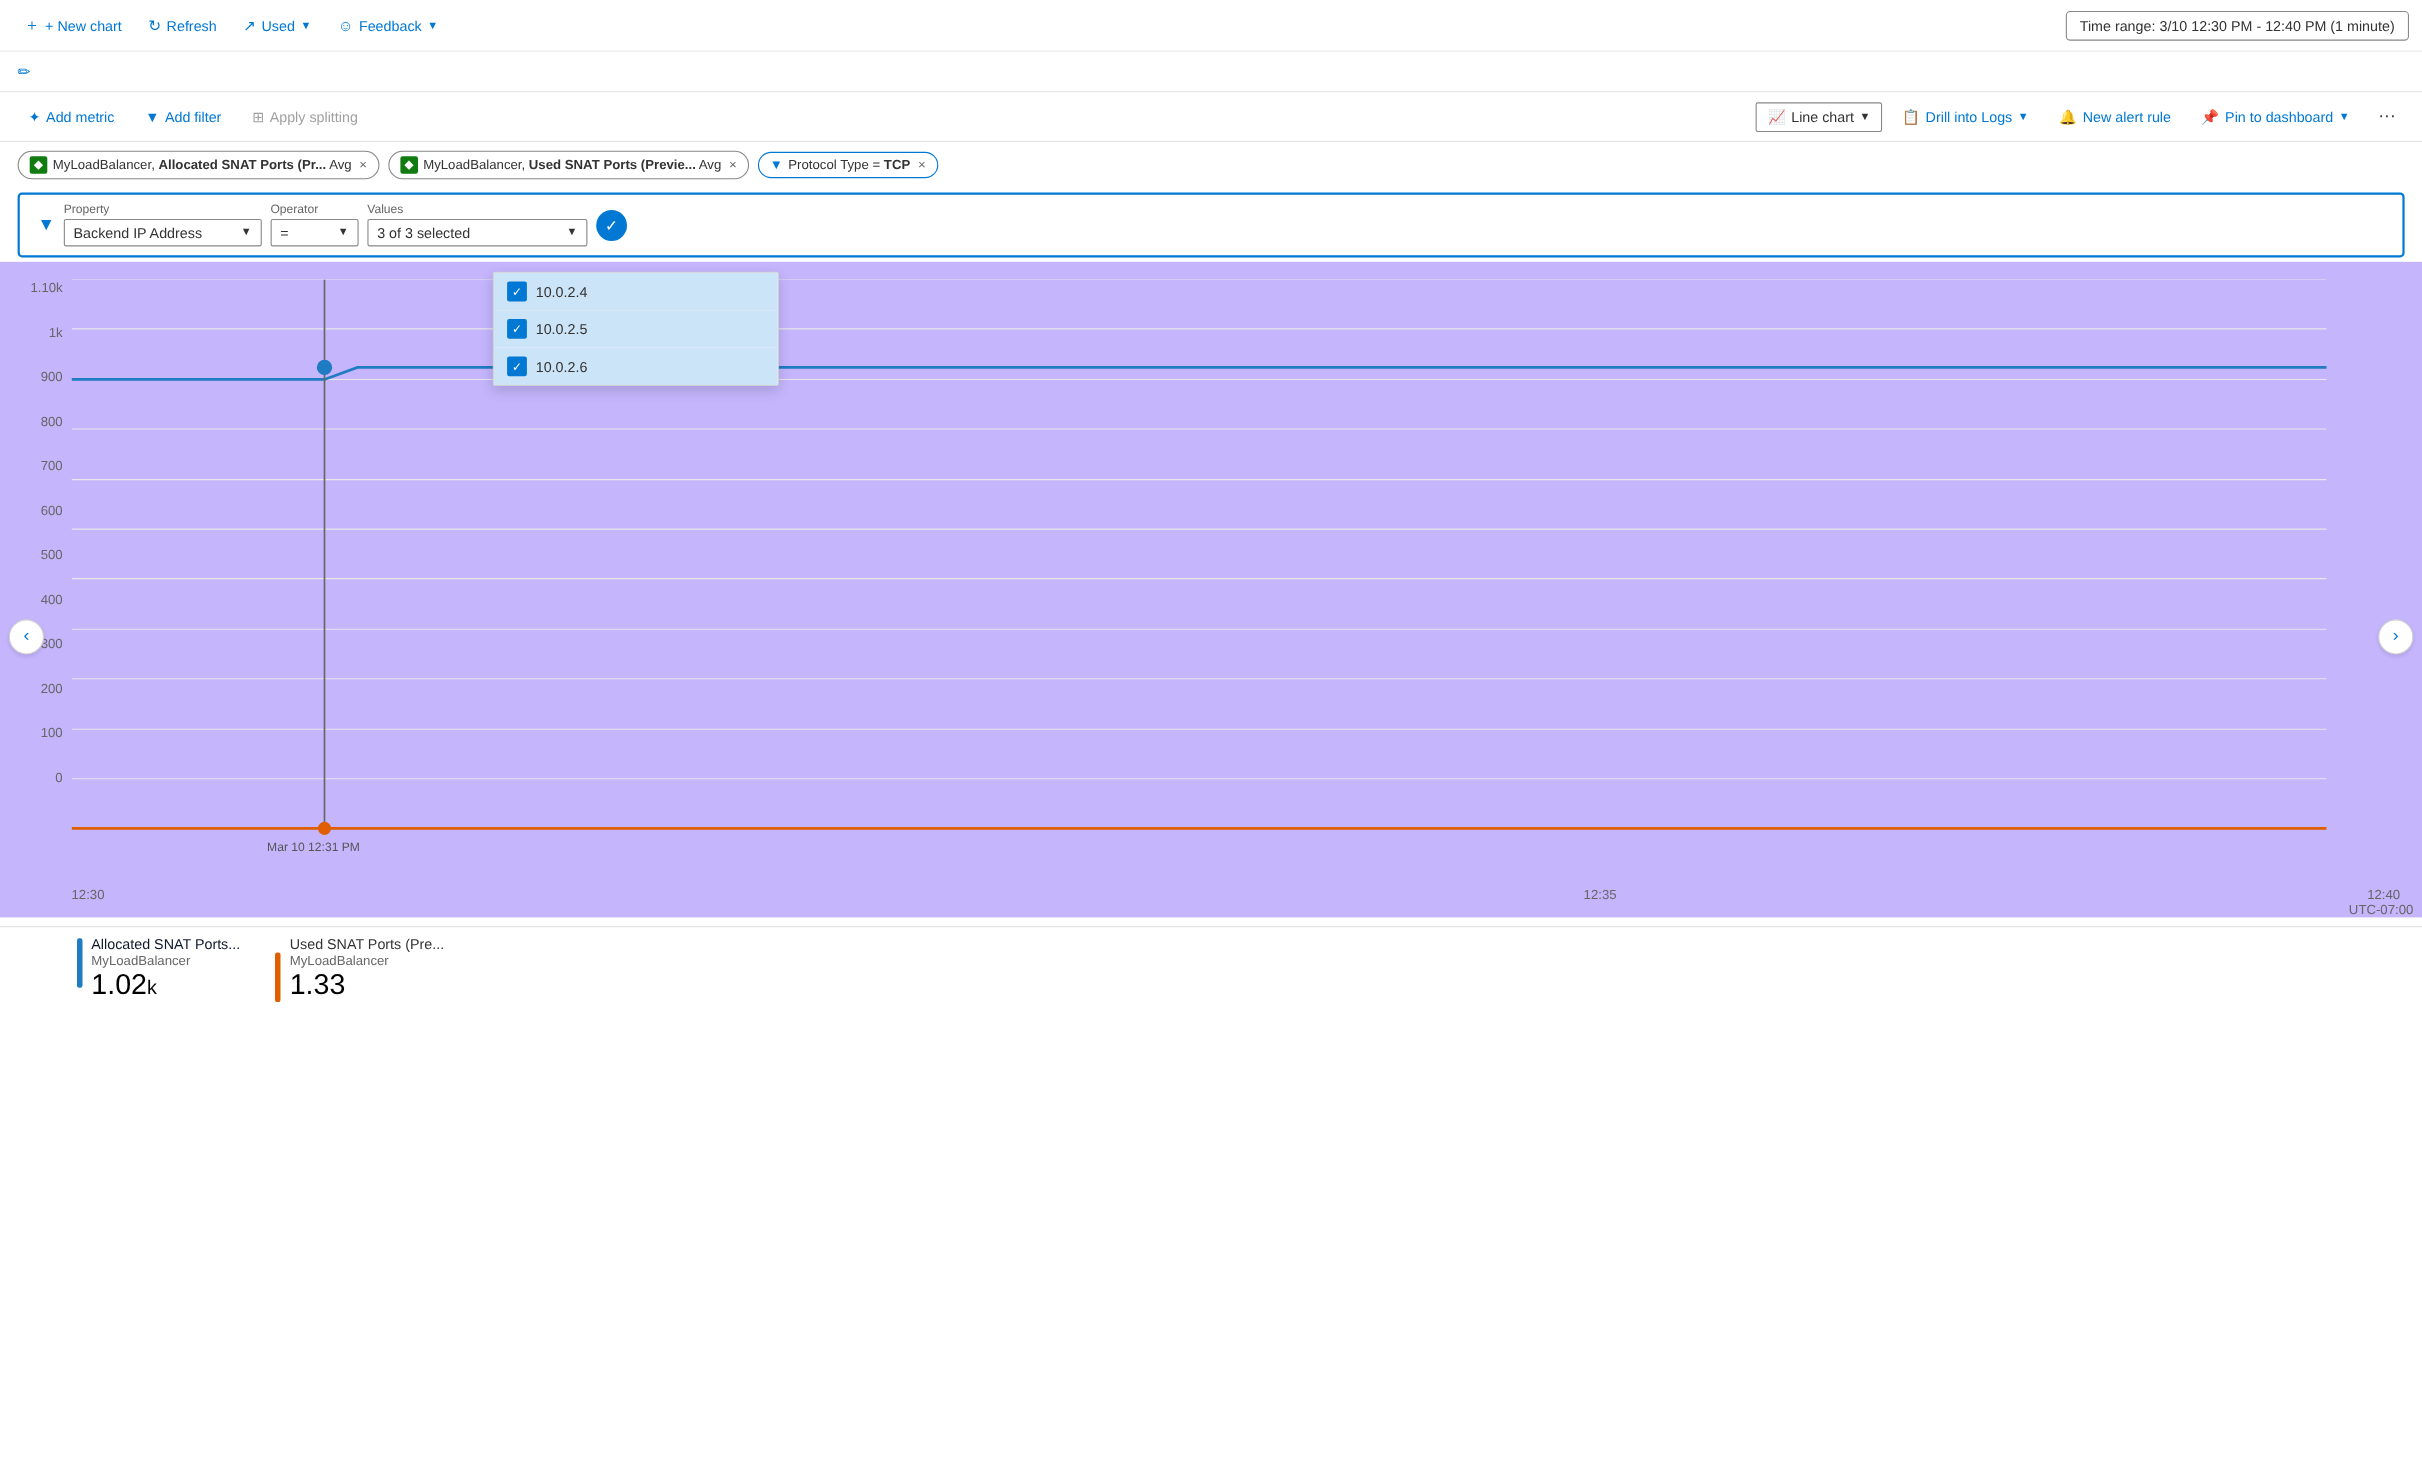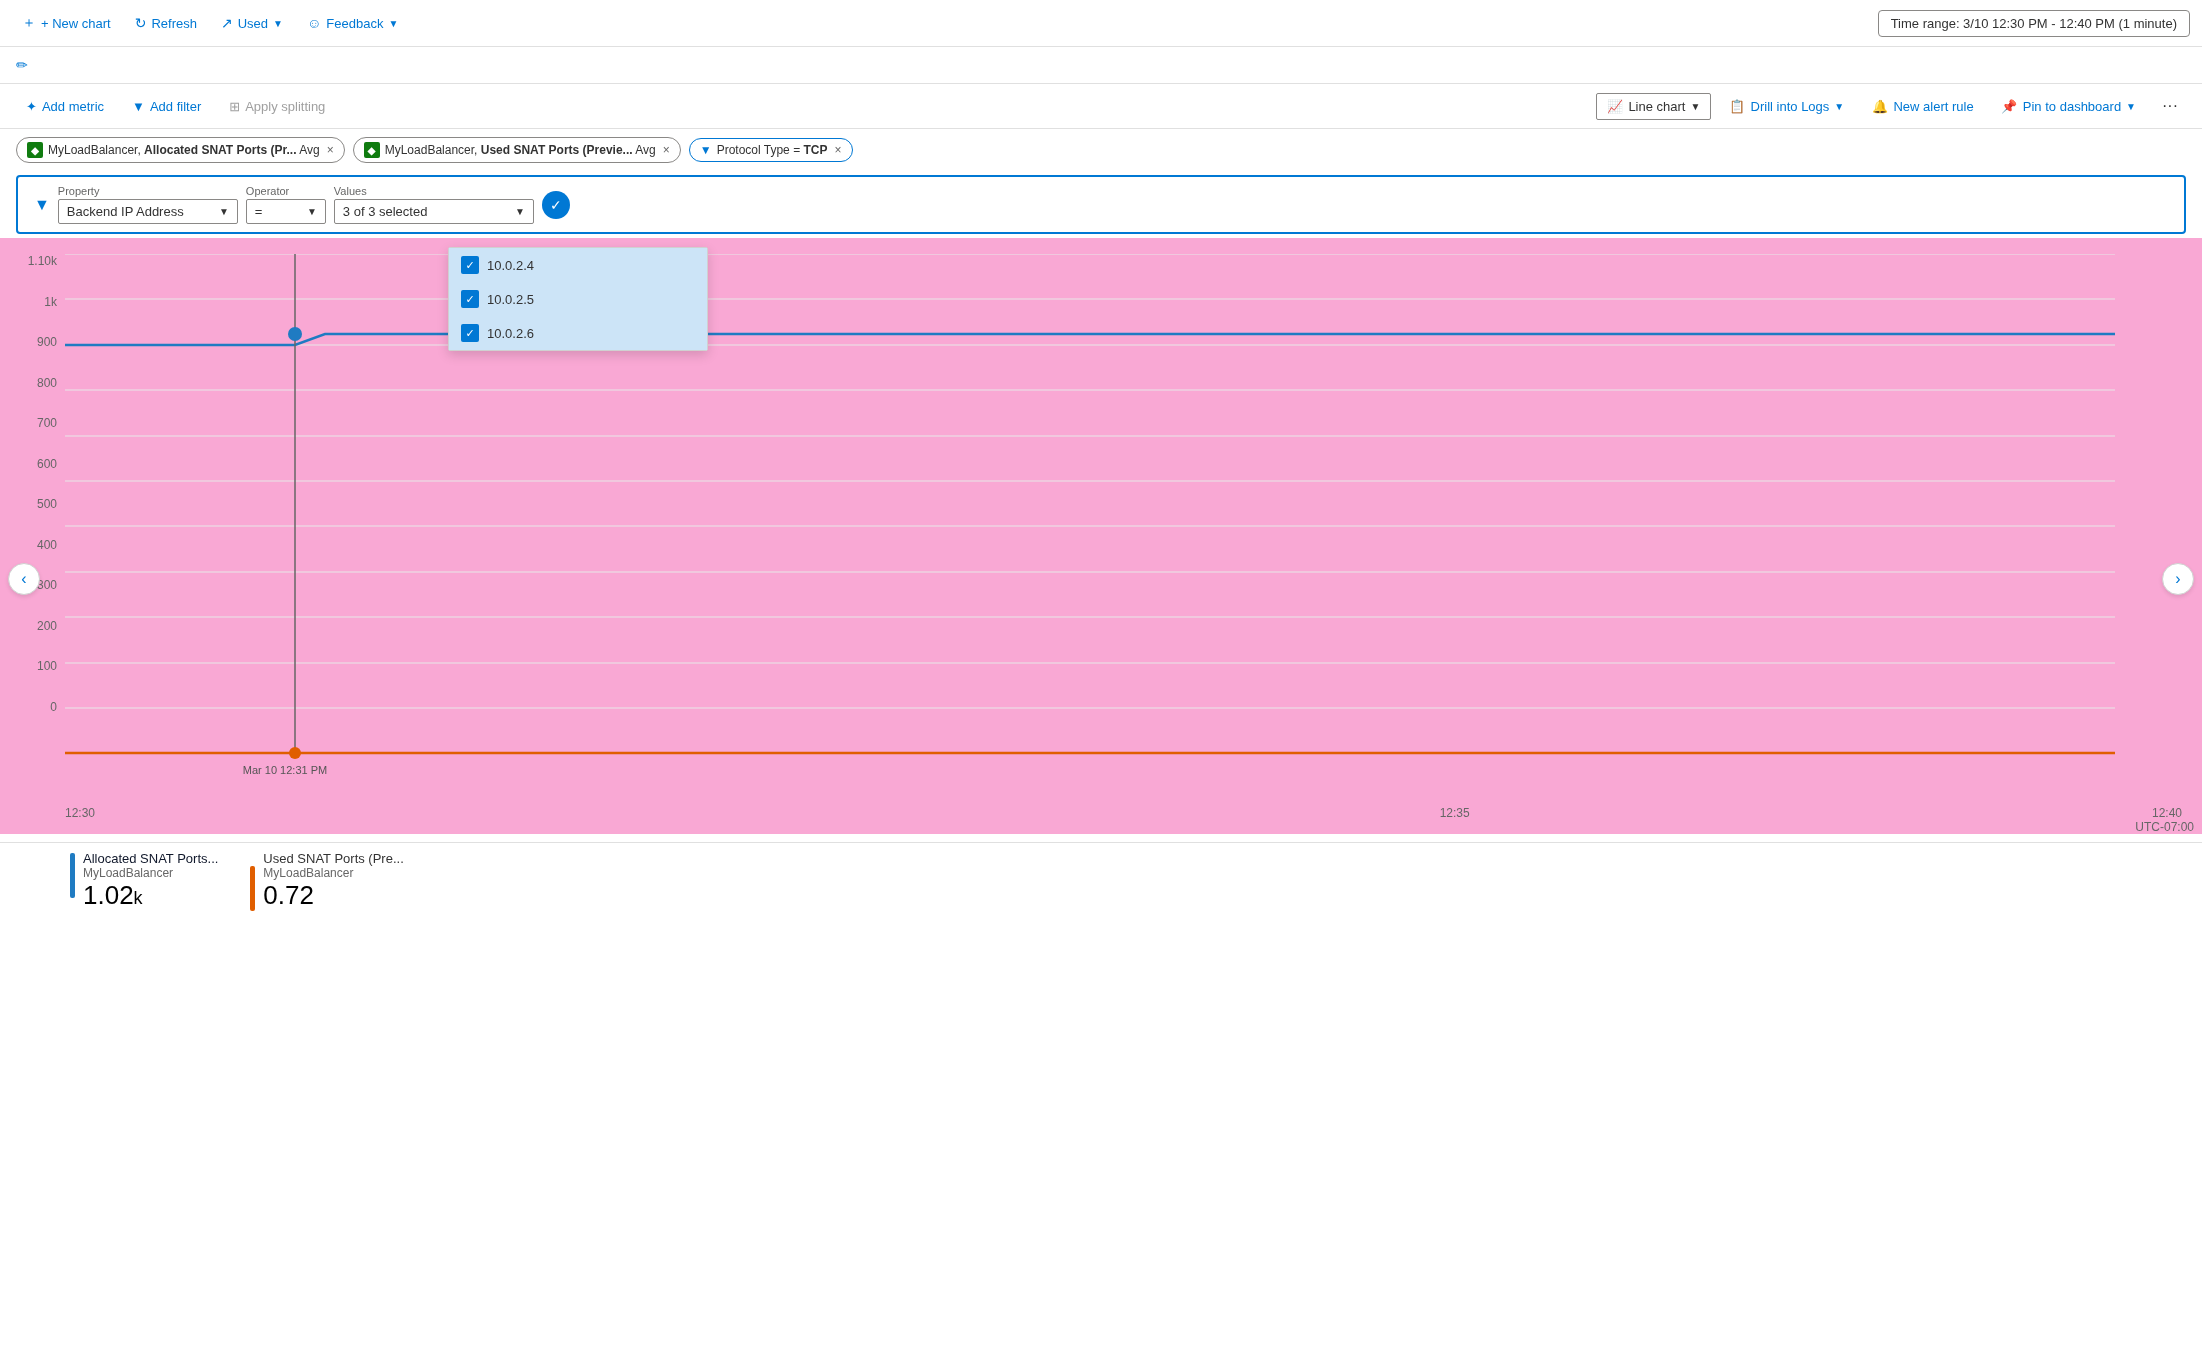--- a/index.html
+++ b/index.html
@@ -114,21 +114,21 @@
     }
     .dropdown-item .check-icon {
       width: 18px; height: 18px; background: #0078d4;
       border-radius: 2px; display: flex; align-items: center;
       justify-content: center; color: #fff; font-size: 11px; flex-shrink: 0;
     }
 
     
     .chart-container {
       position: relative; margin: 0; padding: 16px 0 0 0;
-      background: #f9a8d4; flex: 1;
+      background: #c4b5fd; flex: 1;
     }
 
     
     .legend {
       display: flex; gap: 32px; padding: 8px 70px;
       border-top: 1px solid #e0e0e0; margin-top: 8px;
     }
 
     
     .nav-arrow {
@@ -353,18 +353,18 @@
           <span>1.02</span><span style="font-size:18px;">k</span>
         </div>
       </div>
     </div>
     <div style="display:flex; align-items:flex-end; gap:8px;">
       <div style="width:5px; height:45px; background:#e05e00; border-radius:2px; margin-top:2px;"></div>
       <div>
         <div style="font-size:13px; color:#333;">Used SNAT Ports (Pre...</div>
         <div style="font-size:12px; color:#666;">MyLoadBalancer</div>
         <div style="font-size:26px; font-weight:300; color:#000;">
-          <span>0.72</span><span style="font-size:18px;"></span>
+          <span>1.33</span><span style="font-size:18px;"></span>
         </div>
       </div>
     </div>
   </div>
 </div>
 
 </body></html>

